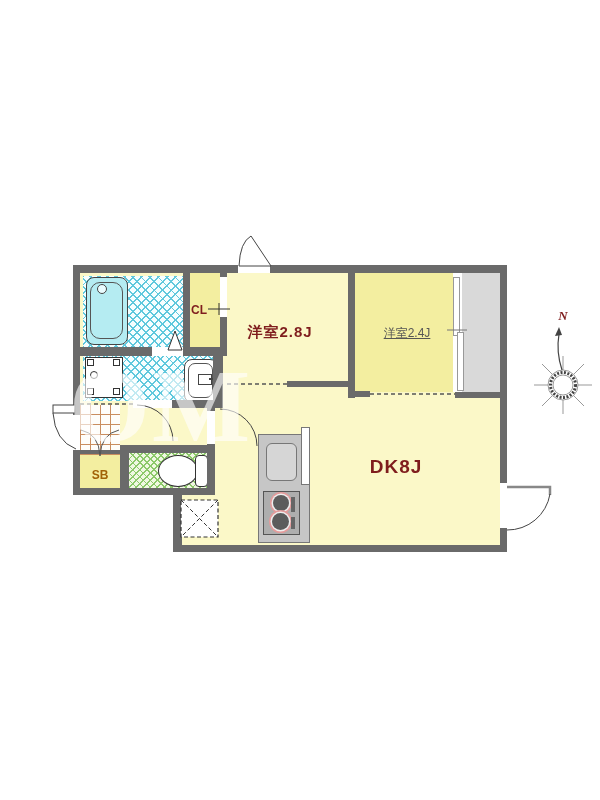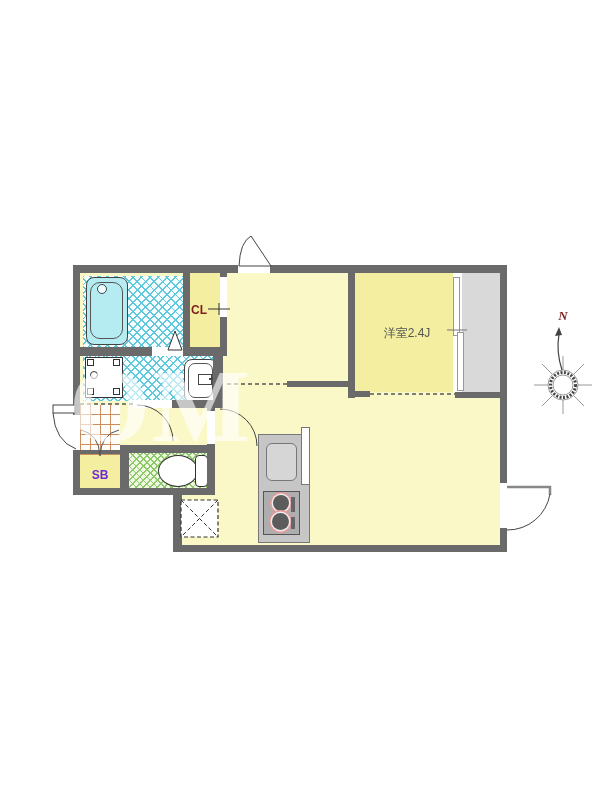--- a/index.html
+++ b/index.html
@@ -150,22 +150,24 @@
       <line x1="542" y1="364" x2="584" y2="406" stroke="#999" stroke-width="1"></line>
       <line x1="542" y1="406" x2="584" y2="364" stroke="#999" stroke-width="1"></line>
       <circle cx="563" cy="385" r="15" fill="#fff" stroke="#999" stroke-width="1"></circle>
       <circle cx="563" cy="385" r="12.5" fill="none" stroke="#444" stroke-width="3" stroke-dasharray="2 1.5"></circle>
       <circle cx="563" cy="385" r="10" fill="none" stroke="#999" stroke-width="1"></circle>
       <path d="M 562 370 Q 556 352 559 334" fill="none" stroke="#444" stroke-width="1.2"></path>
       <path d="M 559 327 L 555 336 L 562 335 Z" fill="#444"></path>
     </g>
   </svg>
 
-  <div class="abs lbl z7" style="left:357px;top:325px;width:100px;font-size:12px;color:#555;"><span>洋室2.4J</span></div>
+  <div class="abs lbl z7" style="left:220px;top:323px;width:120px;font-size:15px;font-weight:bold;letter-spacing:1px;"><span>洋室2.8J</span></div>
+  <div class="abs lbl z7" style="left:357px;top:325px;width:100px;font-size:12px;color:#555;text-decoration:underline;"><span>洋室2.4J</span></div>
+  <div class="abs lbl z7" style="left:346px;top:456px;width:100px;font-size:19px;font-weight:bold;letter-spacing:1px;"><span>DK8J</span></div>
   <div class="abs lbl z7" style="left:186px;top:303px;width:26px;font-size:12px;font-weight:bold;"><span>CL</span></div>
-  <div class="abs lbl z7" style="left:80px;top:468px;width:40px;font-size:12px;font-weight:bold;color:#6d28d9;text-align:center;"><span>SB</span></div>
+  <div class="abs lbl z7" style="left:80px;top:468px;width:40px;font-size:12px;font-weight:bold;color:#a16207;text-align:center;"><span>SB</span></div>
   <div class="abs lbl z7" style="left:550px;top:308px;width:26px;font-size:13px;font-style:italic;font-weight:bold;font-family:'Liberation Serif','DejaVu Serif',serif;"><span>N</span></div>
 
   <div id="wm" class="abs z8" style="left:73px;top:350px;width:434px;height:112px;">
     <span>OM CORI</span>
   </div>
 
 </div>
 
 </body></html>

